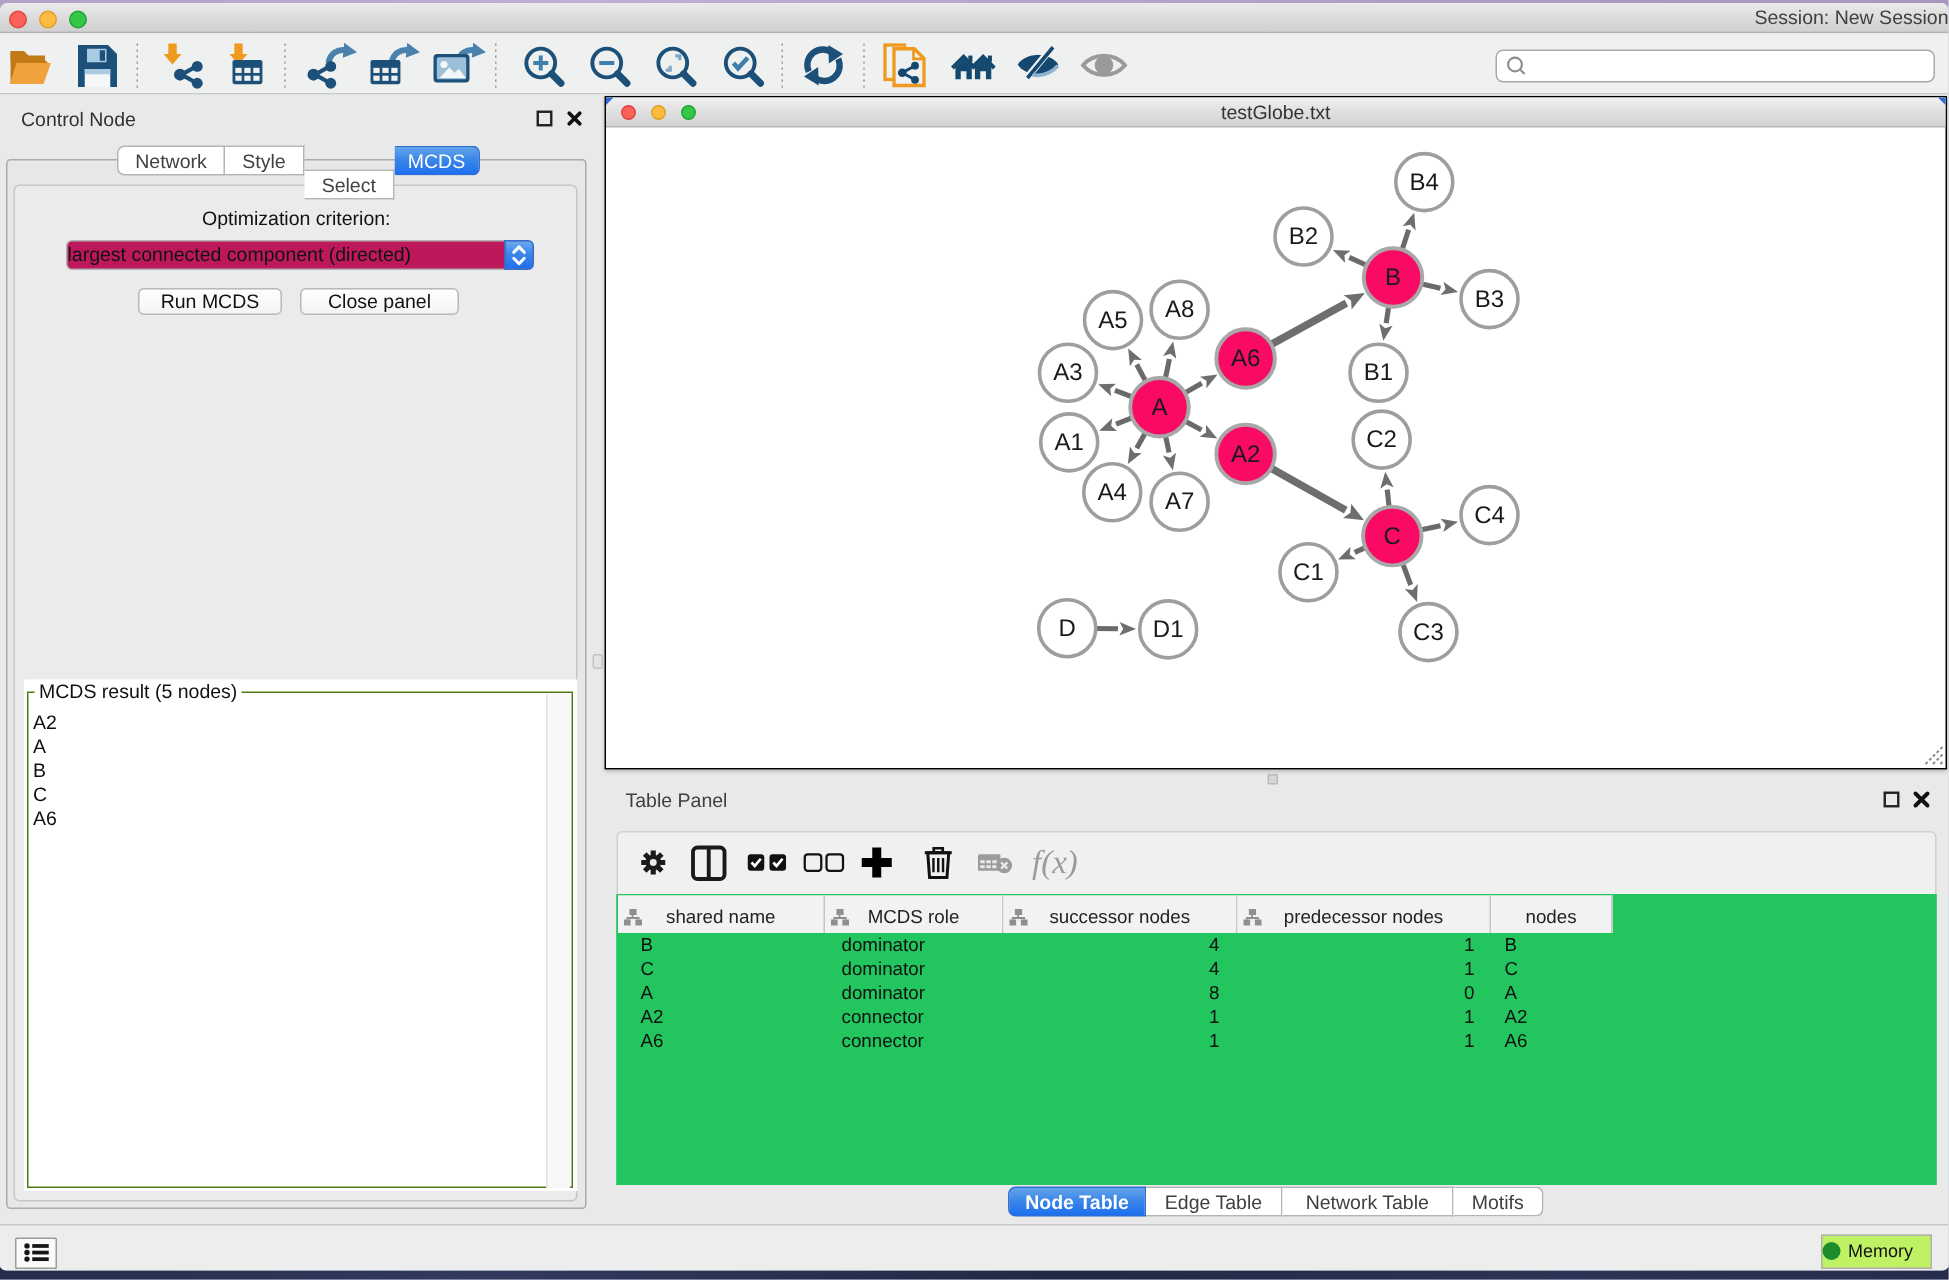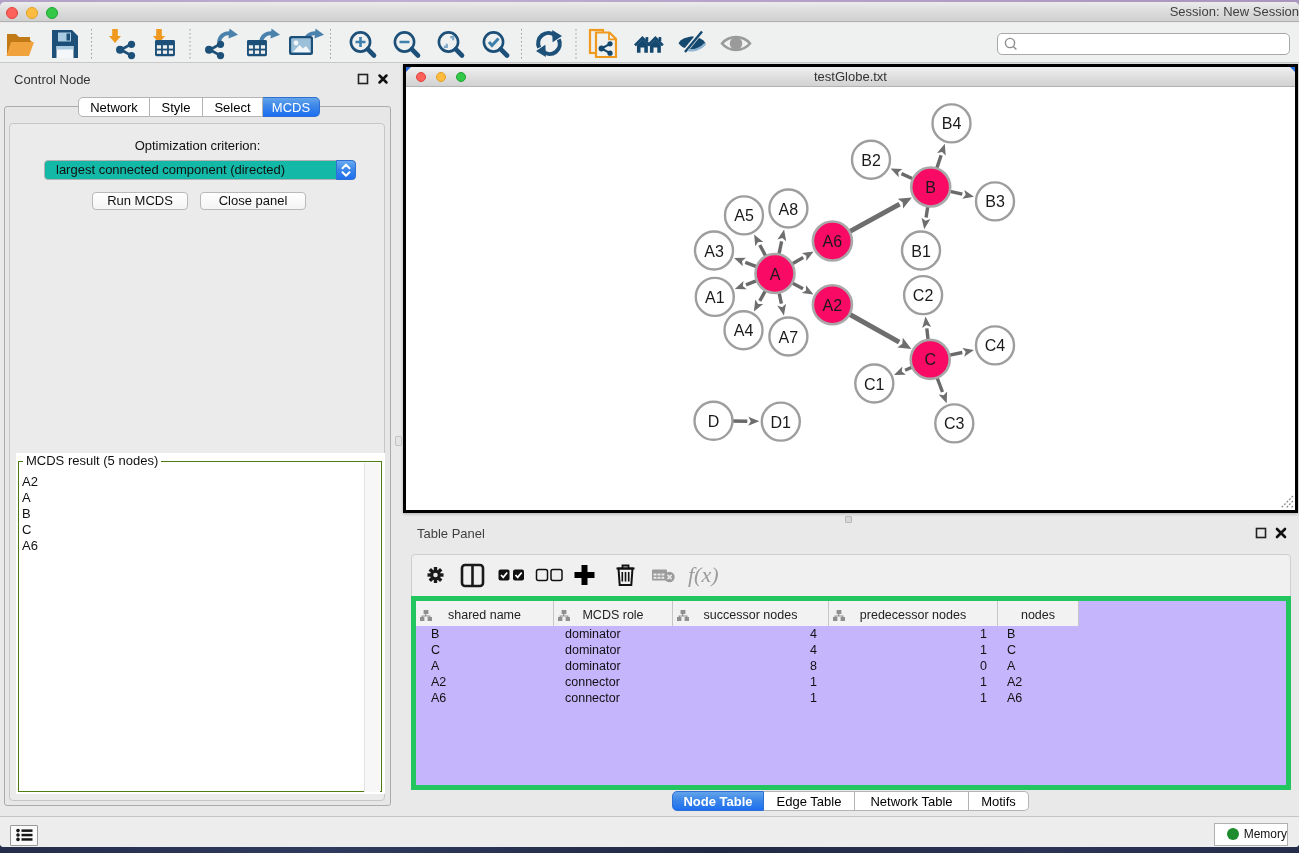--- a/index.html
+++ b/index.html
@@ -24,70 +24,70 @@
   #toolbar { position:absolute; left:0; top:21px; width:100%; height:40px;
     background:#eff0f0; border-bottom:1px solid #c9c9c9; }
   
   #main { position:absolute; left:0; top:61px; width:1299px; height:755px; background:#e9e9e9; }
   
   #cp-title { position:absolute; left:14px; top:9px; font-size:13px; line-height:15px; color:#333; }
   .panicons { position:absolute; }
   
   .tabbar { position:absolute; display:flex; }
   .tab { height:20px; line-height:20px; font-size:13px; text-align:center;
-     background:#ffffff; border:1px solid #b4b4b4; border-left:none; color:#000000; }
+     background:#ffffff; border:1px solid #b4b4b4; border-left:none; color:#404040; }
   .tab.first { border-left:1px solid #b4b4b4; border-radius:5px 0 0 5px; }
   .tab.last { border-radius:0 5px 5px 0; }
   .tab.sel { background:linear-gradient(180deg,#63a4ea 0%,#3c87e8 45%,#1d6ff0 100%); color:#fff; border-color:#2f6fd3; }
   #cp-border { position:absolute; left:4px; top:43px; width:387px; height:700px;
      border:1px solid #ababab; border-radius:3px; background:#e7e7e7; }
   #cp-inner { position:absolute; left:9px; top:60px; width:376px; height:678px;
      border:1px solid #c6c6c6; border-radius:4px; background:#ebebeb; }
   #opt-label { position:absolute; left:0; top:75px; width:395px; text-align:center; font-size:13px; color:#111; }
-  #cp-select { position:absolute; left:44px; top:97px; width:312px; height:20px; background:#14b8a6;
+  #cp-select { position:absolute; left:44px; top:97px; width:312px; height:20px; background:#be185d;
      border:1px solid #b2b2b2; border-radius:4px; font-size:13px; line-height:18px; color:#111;
-     padding-left:11px; }
+     }
   #cp-select .cap { position:absolute; right:-1px; top:-1px; width:20px; height:20px;
      border-radius:0 4px 4px 0; background:linear-gradient(180deg,#6aaaf2 0%,#3d87e8 45%,#1d6ff0 100%);
      border:1px solid #2f6fd3; }
   .btn { position:absolute; height:18px; background:linear-gradient(180deg,#ffffff 0%,#f4f4f4 100%);
      border:1px solid #b9b9b9; border-radius:4px; font-size:13px; line-height:16px; text-align:center; color:#111; }
   
   #mcds-box { position:absolute; left:16px; top:390px; width:369px; height:341px; background:#fff; }
   #mcds-fs { position:absolute; left:2px; top:8px; width:364px; height:331px; border:1px solid #4d7c0f; }
   #mcds-legend { position:absolute; left:4px; top:-9px; background:#fff; padding:0 3px; font-size:13px; color:#111; }
   #mcds-list { position:absolute; left:3px; top:12px; font-size:13px; color:#111; line-height:16px; }
   #mcds-sb { position:absolute; right:1px; top:1px; width:16px; height:329px; background:#f7f7f7; border-left:1px solid #e2e2e2; }
   
   #netwin { position:absolute; left:403px; top:1px; width:895px; height:449px;
-     background:#fff; border:3px solid #000000; box-shadow:0 1px 3px rgba(0,0,0,0.25); }
+     background:#fff; border:1px solid #000000; box-shadow:0 1px 3px rgba(0,0,0,0.25); }
   #nw-title { position:absolute; left:0; top:0; width:100%; height:20px;
      background:linear-gradient(180deg,#f0f0f0 0%,#dedede 55%,#d2d2d2 100%);
      border-bottom:1px solid #b3b3b3; }
   #nw-title .t1 { left:9.5px; top:4.5px; width:10px; height:10px; background:#fc615c; border:1px solid #e0443e; }
   #nw-title .t2 { left:29.5px; top:4.5px; width:10px; height:10px; background:#fdbc40; border:1px solid #dfa123; }
   #nw-title .t3 { left:49.5px; top:4.5px; width:10px; height:10px; background:#34c748; border:1px solid #1ea433; }
   #nw-titletext { position:absolute; width:100%; text-align:center; font-size:13px; line-height:20px; color:#333; }
   .bluecorner { position:absolute; width:0; height:0; }
   
   #tp-title { position:absolute; left:417px; top:463px; font-size:13px; line-height:15px; color:#404040; }
   #tp-box { position:absolute; left:411px; top:491px; width:880px; height:236px;
      border:1px solid #cfcfcf; border-radius:4px 4px 0 0; background:#f0f0f0; }
   #tp-table { position:absolute; left:411px; top:533px; width:880px; height:194px;
-     background:#c4b5fd; border:5px solid #22c55e; }
+     background:#22c55e; border:1px solid #22c55e; }
   .th { position:absolute; top:0; height:25px; background:#f2f2f2; border-right:1px solid #c6c6c6;
      font-size:12.5px; line-height:28px; color:#222; text-align:center; }
   #tp-header { position:absolute; left:0; top:0; width:663px; height:25px; border-bottom:1px solid #bdbdbd; background:#f2f2f2;}
   .trow { position:absolute; font-size:12.5px; color:#111; }
   
   
   #statusbar { position:absolute; left:0; top:814px; width:1299px; height:31px;
      background:#ededed; border-top:1px solid #c6c6c6; }
-  #memBtn { position:absolute; right:11px; top:6px; width:74px; height:23px; background:#ffffff;
-     border:1px solid #b0b0b0; font-size:12px; line-height:21px; color:#111; text-align:right; }
+  #memBtn { position:absolute; right:11px; top:6px; width:74px; height:23px; background:#bef264;
+     border:1px solid #b0b0b0; font-size:12px; line-height:21px; color:#111; text-align:left; }
   #listBtn { position:absolute; left:9.5px; top:8px; width:28px; height:21px; background:#fafafa;
      border:1px solid #9a9a9a; border-radius:1px; padding:1px 0 0 1px; }
 </style>
 </head>
 <body>
 <div id="desk"></div>
 <div id="deskbot"></div>
 <div id="app">
   <div id="titlebar">
     <div class="tl t1"></div>
@@ -250,21 +250,21 @@
     <div id="cp-title">Control Node</div>
     <svg class="panicons" style="left:357px;top:10px" width="34" height="12">
       <rect x="1.5" y="1.5" width="9" height="9" fill="none" stroke="#222" stroke-width="1.6"></rect>
       <path d="M22.5 2.5 L29.5 9.5 M29.5 2.5 L22.5 9.5" stroke="#111" stroke-width="2.5" stroke-linecap="round"></path>
     </svg>
     <div id="cp-border"></div>
     <div id="cp-inner"></div>
     <div class="tabbar" style="left:78px; top:34px;">
       <div class="tab first" style="width:72px;">Network</div>
       <div class="tab" style="width:53px;">Style</div>
-      <div class="tab" style="width:60px;">Select</div>
+      <div class="tab" style="width:60px;margin-top:16px;">Select</div>
       <div class="tab last sel" style="width:57px;">MCDS</div>
     </div>
     <div id="opt-label">Optimization criterion:</div>
     <div id="cp-select">largest connected component (directed)
       <div class="cap">
           <svg width="18" height="18" style="position:absolute;left:0;top:0">
         <path d="M5.5 7.2 L9 3.6 L12.5 7.2" fill="none" stroke="#fff" stroke-width="2" stroke-linejoin="round" stroke-linecap="round"></path>
         <path d="M5.5 11.2 L9 14.8 L12.5 11.2" fill="none" stroke="#fff" stroke-width="2" stroke-linejoin="round" stroke-linecap="round"></path>
       </svg>
         </div>

